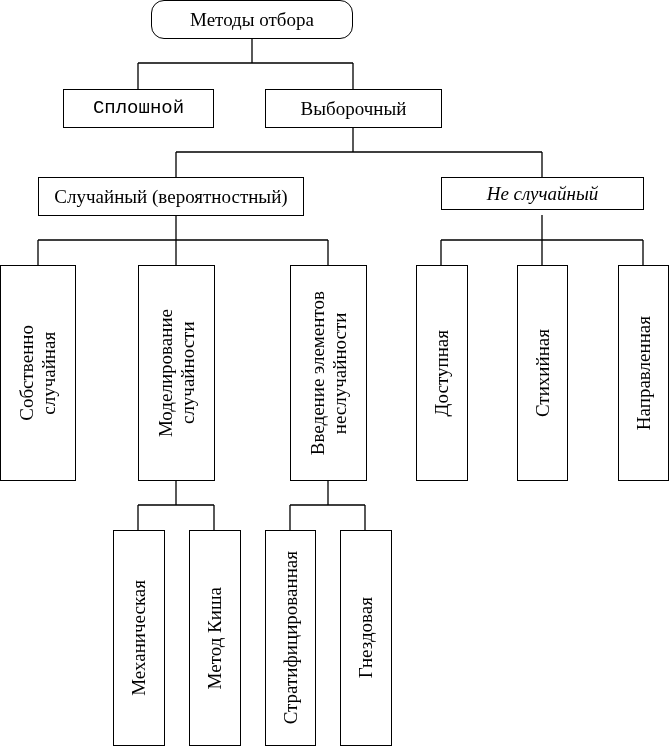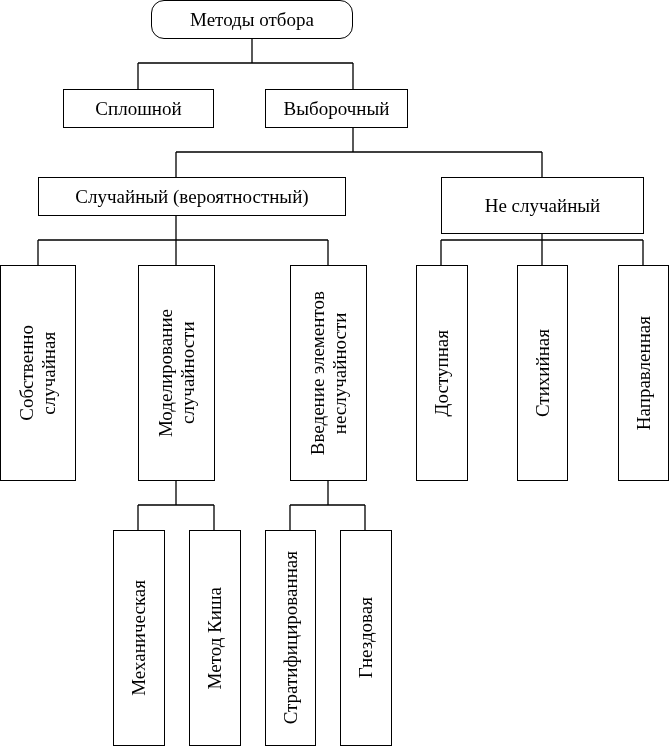--- a/index.html
+++ b/index.html
@@ -28,31 +28,31 @@
     <path d="M176 480 V505 M138 505 H214 M138 505 V530 M214 505 V530"></path>
 
     <path d="M328 480 V505 M290 505 H365 M290 505 V530 M365 505 V530"></path>
   </g>
 </svg>
 
 <div class="box" style="left:151px;top:0px;width:202px;height:39px;border-radius:13px;">
   <span>Методы отбора</span>
 </div>
 
-<div class="box" style="left:63px;top:89px;width:151px;height:39px;">
+<div class="box" style="left:63px;top:89px;width:151px;height:39px;font-family:Liberation Mono, monospace;">
   <span>Сплошной</span>
 </div>
-<div class="box" style="left:265px;top:89px;width:143px;height:39px;text-align:right;">
+<div class="box" style="left:265px;top:89px;width:177px;height:39px;text-align:right;">
   <span>Выборочный</span>
 </div>
 
-<div class="box" style="left:38px;top:177px;width:308px;height:39px;">
+<div class="box" style="left:38px;top:177px;width:266px;height:39px;">
   <span>Случайный (вероятностный)</span>
 </div>
-<div class="box" style="left:441px;top:177px;width:203px;height:57px;">
+<div class="box" style="left:441px;top:177px;width:203px;height:33px;font-style:italic;">
   <span>Не случайный</span>
 </div>
 
 <div class="box" style="left:0px;top:265px;width:76px;height:216px;">
   <div class="v">
     <div>Собственно</div>
     <div>случайная</div>
   </div>
 </div>
 <div class="box" style="left:138px;top:265px;width:77px;height:216px;">

